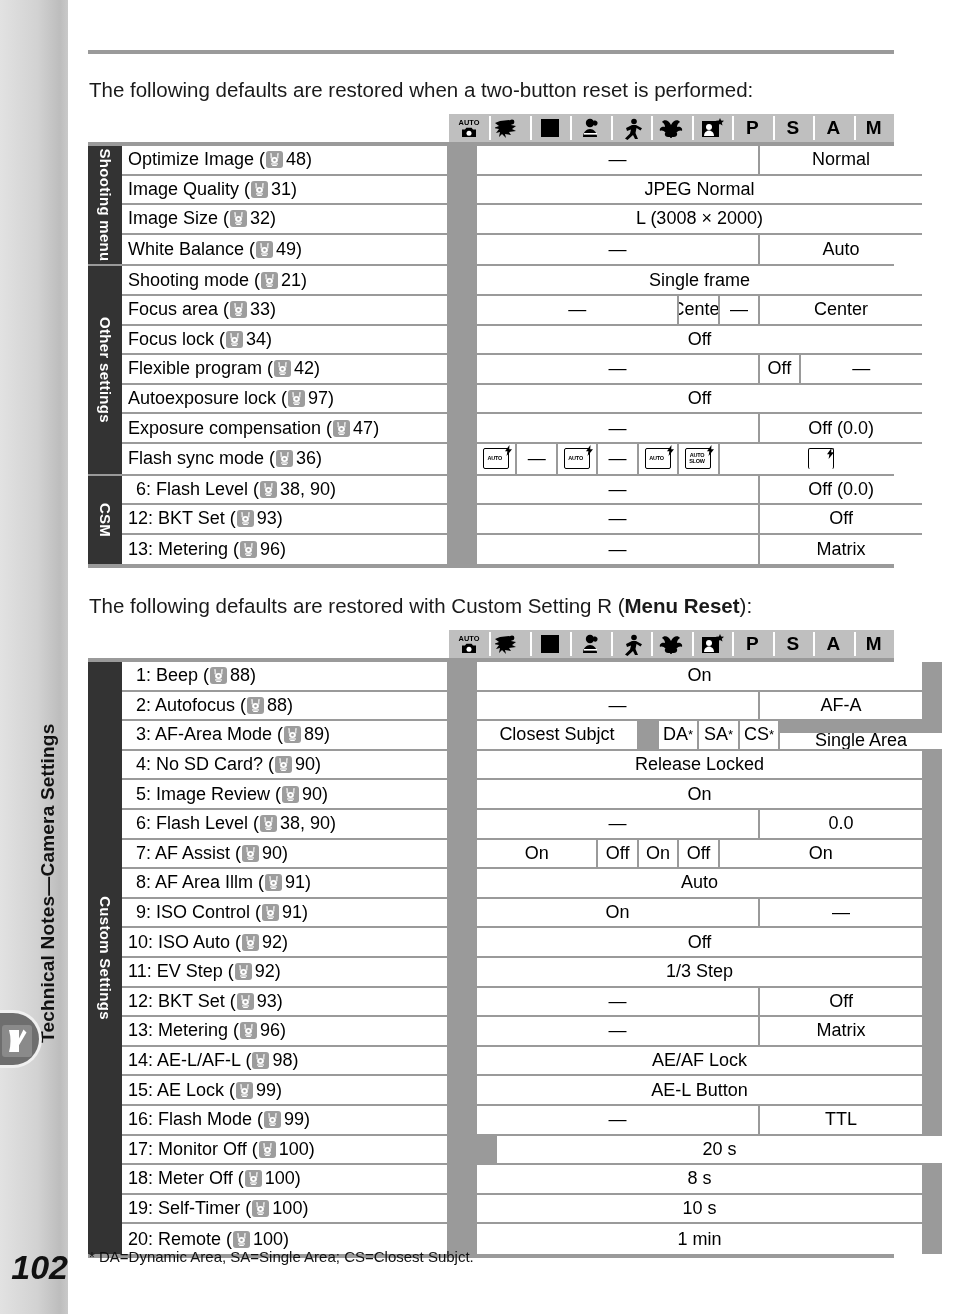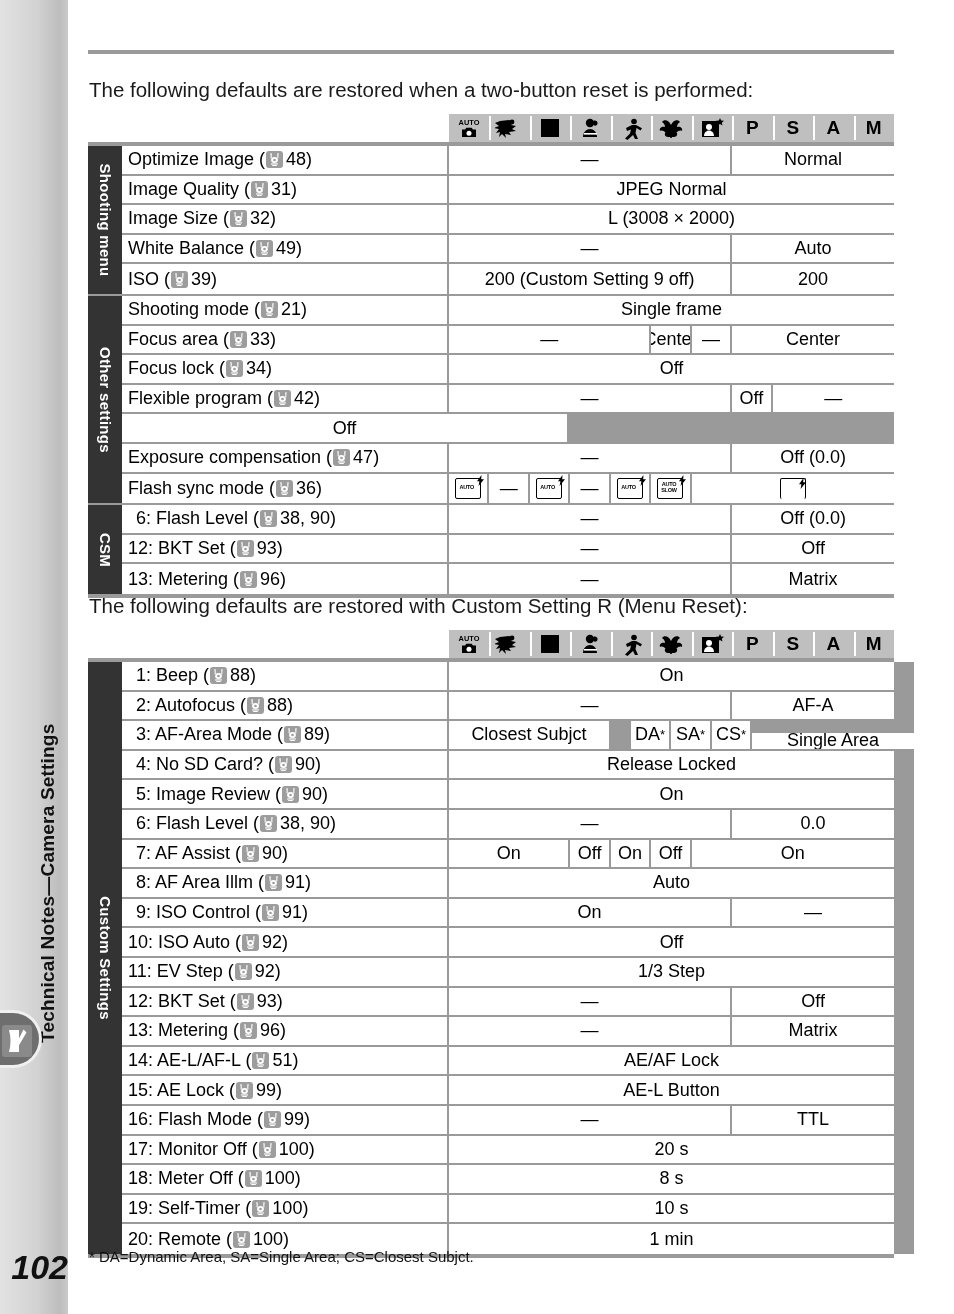--- a/index.html
+++ b/index.html
@@ -54,21 +54,21 @@
   }
   #top-rule {
     position:absolute; left:0; top:50px; width:806px; height:4px;
     background:#9a9a9a;
   }
 
   .lead {
     position:absolute; left:1px; width:806px;
     font-size: 20.5px; color:#1a1a1a; white-space:nowrap;
   }
-  .lead b { font-weight: normal; }
+  .lead b { font-weight: bold; }
   #lead-1 { top:78px; }
   #lead-2 { top:594px; }
 
   
   .mode-header {
     position:absolute; left:361px; width:445px; height:28px;
     display:flex; background:#bfbfbf;
   }
   .mode-cell {
     width:40.5px; height:28px;
@@ -105,20 +105,21 @@
     position:absolute; left:50%; top:50%;
     transform: translate(-50%,-50%) rotate(90deg);
     white-space:nowrap; font-size:15px; font-weight:bold;
     letter-spacing:.3px;
   }
   .grp-rows { flex:1; }
 
   .row {
     display:flex; height:29.6px; background:#9a9a9a;
     border-bottom:2px solid #9a9a9a;
+    gap:28px;
   }
   .grp-rows .row:last-child { border-bottom:none; }
 
   .cell-name {
     width:327px; flex:none; background:#fff;
     display:flex; align-items:center;
     padding-left:6px;
     font-size:18px; color:#000; white-space:nowrap;
     border-right:2px solid #9a9a9a;
   }
@@ -324,40 +325,20 @@
                   <rect x="4.2" y="13" width="4.6" height="1" fill="#fff"></rect>
                 </svg>
               </span>
               <span>49)</span>
             </div>
             <div class="vals">
               <div class="val" style="width: 283.182px; flex: 0 0 283.182px;">—</div>
               <div class="val" style="width: 161.818px; flex: 0 0 161.818px;">Auto</div>
             </div>
           </div>
-          <div class="row">
-            <div class="cell-name">
-              <span>ISO (</span>
-              <span class="pg">
-                <svg width="13" height="15" viewBox="0 0 13 15">
-                  <path d="M2.2 1.2c.5 2 .6 3.6.3 5.1h1.2V1.2z" fill="#fff"></path>
-                  <path d="M10.8 1.2c-.5 2-.6 3.6-.3 5.1H9.3V1.2z" fill="#fff"></path>
-                  <ellipse cx="6.5" cy="8" rx="3.4" ry="3" fill="#fff"></ellipse>
-                  <circle cx="6.5" cy="8" r="1.3" fill="#9d9d9d"></circle>
-                  <rect x="3" y="11.4" width="7" height="1.1" fill="#fff"></rect>
-                  <rect x="4.2" y="13" width="4.6" height="1" fill="#fff"></rect>
-                </svg>
-              </span>
-              <span>39)</span>
-            </div>
-            <div class="vals">
-              <div class="val" style="width: 283.182px; flex: 0 0 283.182px;">200 (Custom Setting 9 off)</div>
-              <div class="val" style="width: 161.818px; flex: 0 0 161.818px;">200</div>
-            </div>
-          </div>
         </div>
       </div>
       <div style="height: 2px; background: rgb(154, 154, 154);"></div>
       <div class="grp">
         <div class="grp-label">
           <span>Other settings</span>
         </div>
         <div class="grp-rows">
           <div class="row">
             <div class="cell-name">
@@ -434,20 +415,34 @@
               </span>
               <span>42)</span>
             </div>
             <div class="vals">
               <div class="val" style="width: 283.182px; flex: 0 0 283.182px;">—</div>
               <div class="val" style="width: 40.4545px; flex: 0 0 40.4545px;">Off</div>
               <div class="val" style="width: 121.364px; flex: 0 0 121.364px;">—</div>
             </div>
           </div>
           <div class="row">
+            <div class="cell-name">
+              <span>Autoexposure lock (</span>
+              <span class="pg">
+                <svg width="13" height="15" viewBox="0 0 13 15">
+                  <path d="M2.2 1.2c.5 2 .6 3.6.3 5.1h1.2V1.2z" fill="#fff"></path>
+                  <path d="M10.8 1.2c-.5 2-.6 3.6-.3 5.1H9.3V1.2z" fill="#fff"></path>
+                  <ellipse cx="6.5" cy="8" rx="3.4" ry="3" fill="#fff"></ellipse>
+                  <circle cx="6.5" cy="8" r="1.3" fill="#9d9d9d"></circle>
+                  <rect x="3" y="11.4" width="7" height="1.1" fill="#fff"></rect>
+                  <rect x="4.2" y="13" width="4.6" height="1" fill="#fff"></rect>
+                </svg>
+              </span>
+              <span>97)</span>
+            </div>
             <div class="vals">
               <div class="val" style="width: 445px; flex: 0 0 445px;">Off</div>
             </div>
           </div>
           <div class="row">
             <div class="cell-name">
               <span>Exposure compensation (</span>
               <span class="pg">
                 <svg width="13" height="15" viewBox="0 0 13 15">
                   <path d="M2.2 1.2c.5 2 .6 3.6.3 5.1h1.2V1.2z" fill="#fff"></path>
@@ -927,21 +922,21 @@
               <span class="pg">
                 <svg width="13" height="15" viewBox="0 0 13 15">
                   <path d="M2.2 1.2c.5 2 .6 3.6.3 5.1h1.2V1.2z" fill="#fff"></path>
                   <path d="M10.8 1.2c-.5 2-.6 3.6-.3 5.1H9.3V1.2z" fill="#fff"></path>
                   <ellipse cx="6.5" cy="8" rx="3.4" ry="3" fill="#fff"></ellipse>
                   <circle cx="6.5" cy="8" r="1.3" fill="#9d9d9d"></circle>
                   <rect x="3" y="11.4" width="7" height="1.1" fill="#fff"></rect>
                   <rect x="4.2" y="13" width="4.6" height="1" fill="#fff"></rect>
                 </svg>
               </span>
-              <span>51)</span>
+              <span>98)</span>
             </div>
             <div class="vals">
               <div class="val" style="width: 445px; flex: 0 0 445px;">AE/AF Lock</div>
             </div>
           </div>
           <div class="row">
             <div class="cell-name">
               <span>15: AE Lock (</span>
               <span class="pg">
                 <svg width="13" height="15" viewBox="0 0 13 15">
@@ -988,21 +983,21 @@
                   <path d="M10.8 1.2c-.5 2-.6 3.6-.3 5.1H9.3V1.2z" fill="#fff"></path>
                   <ellipse cx="6.5" cy="8" rx="3.4" ry="3" fill="#fff"></ellipse>
                   <circle cx="6.5" cy="8" r="1.3" fill="#9d9d9d"></circle>
                   <rect x="3" y="11.4" width="7" height="1.1" fill="#fff"></rect>
                   <rect x="4.2" y="13" width="4.6" height="1" fill="#fff"></rect>
                 </svg>
               </span>
               <span>100)</span>
             </div>
             <div class="vals">
-              <div class="val" style="width: 445px; flex: 0 0 445px;">20 s</div>
+              <div class="val" style="width: 445px; flex: 0 0 445px; margin-left: 20px;">20 s</div>
             </div>
           </div>
           <div class="row">
             <div class="cell-name">
               <span>18: Meter Off (</span>
               <span class="pg">
                 <svg width="13" height="15" viewBox="0 0 13 15">
                   <path d="M2.2 1.2c.5 2 .6 3.6.3 5.1h1.2V1.2z" fill="#fff"></path>
                   <path d="M10.8 1.2c-.5 2-.6 3.6-.3 5.1H9.3V1.2z" fill="#fff"></path>
                   <ellipse cx="6.5" cy="8" rx="3.4" ry="3" fill="#fff"></ellipse>

